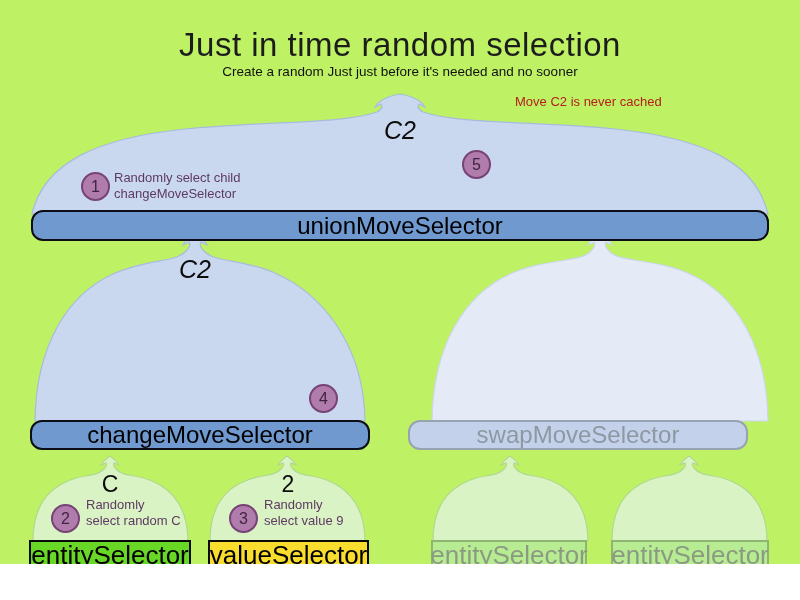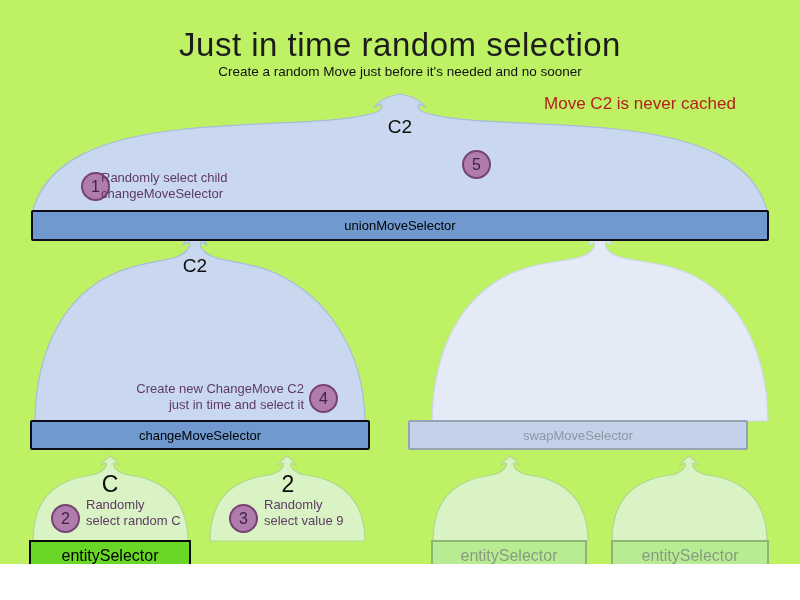--- a/index.html
+++ b/index.html
@@ -14,41 +14,41 @@
   .title {
     position:absolute; left:0; top:26px; width:800px;
     text-align:center; font-size:33px; color:#1c1c1c; letter-spacing:0.5px;
   }
   .subtitle {
     position:absolute; left:0; top:64px; width:800px;
     text-align:center; font-size:13.5px; color:#111111;
   }
   .note {
     position:absolute; left:515px; top:94px; width:250px;
-    text-align:center; font-size:17px; color:var(--note_red,#b41e1e);
+    text-align:left; font-size:13px; color:var(--note_red,#b41e1e);
   }
 
   .bar {
     position:absolute; box-sizing:border-box;
     display:flex; align-items:center; justify-content:center;
-    border-radius:2px; font-size:13px; color:#000;
+    border-radius:12px; font-size:24px; color:#000;
   }
   .bar.blue   { background:var(--active_bar_blue,#6f99cf); border:2px solid #0d0d18; }
   .bar.blue-faded {
     background:var(--faded_bar_blue,#c3d2ea); border:2px solid #97a3b1; color:#8e98a3;
   }
-  .bar.bottom { border-radius:0; font-size:16px; }
+  .bar.bottom { border-radius:0; font-size:26px; }
   .bar.green  { background:var(--entity_green,#69d725); border:2px solid #0a0a0a; }
   .bar.yellow { background:var(--value_yellow,#f8dc2e); border:2px solid #0a0a0a; }
   .bar.green-faded {
     background:var(--entity_green_faded,#b7ec92); border:2px solid #8fb573; color:#8b9b82;
   }
 
   .flow-label { position:absolute; color:#0c0c0c; text-align:center; }
-  .flow-label.big { font-size:19px; }
+  .flow-label.big { font-size:25px;font-style:italic; }
   .flow-label.small { font-size:23px; }
 
   .step-circle {
     position:absolute; width:29px; height:29px; box-sizing:border-box;
     border-radius:50%;
     background:var(--step_circle_purple,#b07cac); border:2px solid #774276;
     color:#3f2440; font-size:16px;
     display:flex; align-items:center; justify-content:center;
   }
   .ann {
@@ -110,69 +110,68 @@
          L 114 463
          C 113 465, 114 467, 116 469
          C 123 477, 136 474, 152 481
          C 174 490, 188 510, 188 541 Z" style="fill:var(--bell_green,#daf3c5); stroke:#b0d890; stroke-width:1.2"></path>
     <use href="#smallBell" x="177" style="fill:var(--bell_yellow,#fbf5c5); stroke:#e0d37f;"></use>
     <use href="#smallBell" x="400" style="fill:var(--bell_green_faded,#e6f6d8); stroke:#cde9b8;"></use>
     <use href="#smallBell" x="579" style="fill:var(--bell_green_faded,#e6f6d8); stroke:#cde9b8;"></use>
   </svg>
 
   <div class="title">Just in time random selection</div>
-  <div class="subtitle">Create a random Move just before it's needed and no sooner</div>
+  <div class="subtitle">Create a random Just just before it's needed and no sooner</div>
   <div class="note">Move C2 is never cached</div>
 
   <div class="bar blue" style="left:31px; top:210px; width:738px; height:31px;">
     <span>unionMoveSelector</span>
   </div>
 
   <div class="bar blue" style="left:30px; top:420px; width:340px; height:30px;">
     <span>changeMoveSelector</span>
   </div>
 
   <div class="bar blue-faded" style="left:408px; top:420px; width:340px; height:30px;">
     <span>swapMoveSelector</span>
   </div>
 
   <div class="bar bottom green" style="left:29px; top:540px; width:162px; height:31px;">
     <span>entitySelector</span>
   </div>
 
+  <div class="bar bottom yellow" style="left:208px; top:540px; width:161px; height:31px;">
+    <span>valueSelector</span>
+  </div>
 
   <div class="bar bottom green-faded" style="left:431px; top:540px; width:156px; height:31px;">
     <span>entitySelector</span>
   </div>
 
   <div class="bar bottom green-faded" style="left:611px; top:540px; width:158px; height:31px;">
     <span>entitySelector</span>
   </div>
 
   <div class="flow-label big" style="left:370px; top:116px; width:60px;">C2</div>
   <div class="flow-label big" style="left:165px; top:255px; width:60px;">C2</div>
   <div class="flow-label small" style="left:95px; top:471px; width:30px;">C</div>
   <div class="flow-label small" style="left:273px; top:471px; width:30px;">2</div>
 
   <div class="step-circle" style="left:81px; top:172px;">
     <span>1</span>
   </div>
-  <div class="ann" style="left:101px; top:170px;">
+  <div class="ann" style="left:114px; top:170px;">
     <div>Randomly select child</div>
     <div>changeMoveSelector</div>
   </div>
 
   <div class="step-circle" style="left:462px; top:150px;">
     <span>5</span>
   </div>
 
-  <div class="ann right" style="left:128px; top:381px; width:176px;">
-    <div>Create new ChangeMove C2</div>
-    <div>just in time and select it</div>
-  </div>
   <div class="step-circle" style="left:309px; top:384px;">
     <span>4</span>
   </div>
 
   <div class="step-circle" style="left:51px; top:504px;">
     <span>2</span>
   </div>
   <div class="ann" style="left:86px; top:497px;">
     <div>Randomly</div>
     <div>select random C</div>

